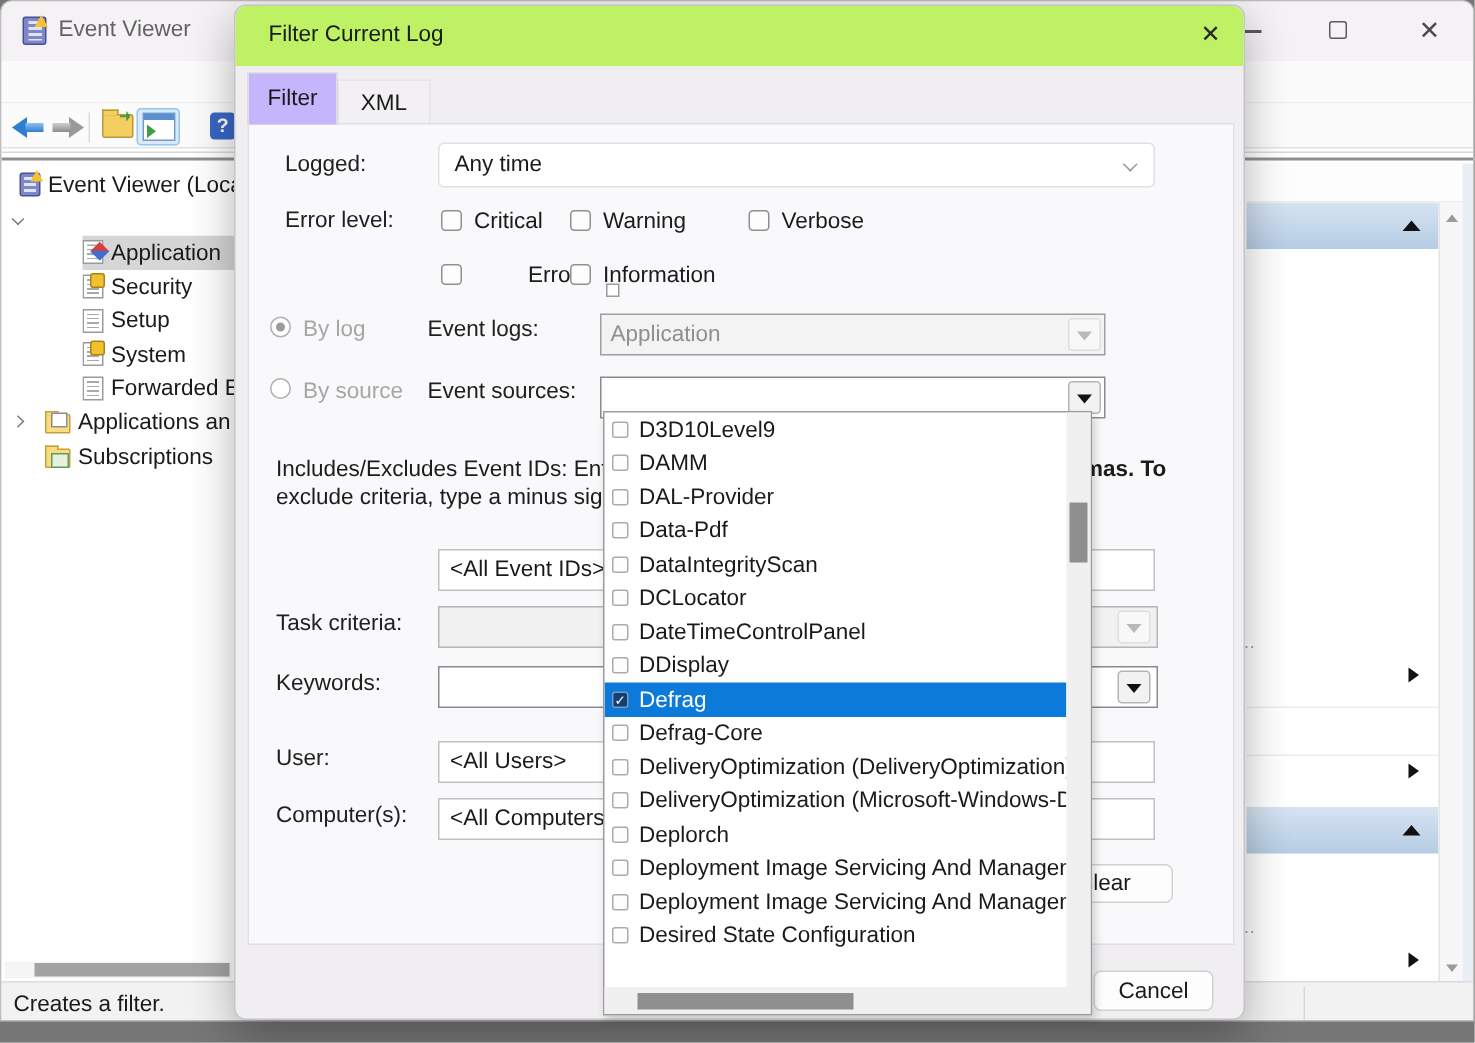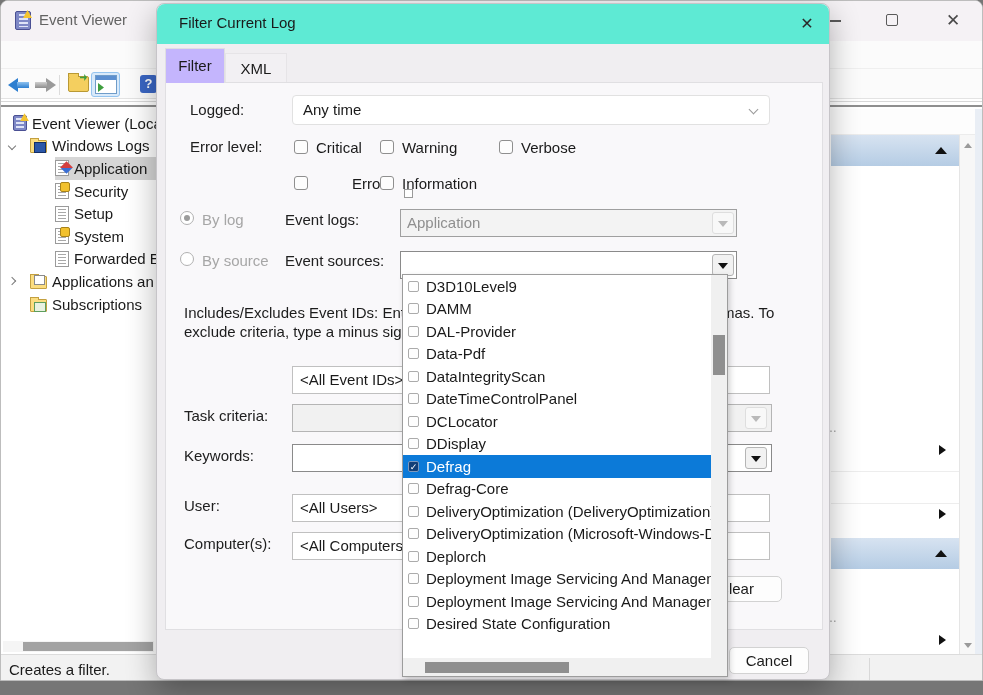--- a/index.html
+++ b/index.html
@@ -90,21 +90,21 @@
   .sb-down { position:absolute; left:4px; bottom:8px; width:0; height:0; border-left:4px solid transparent; border-right:4px solid transparent; border-top:5px solid #9a9a9a; }
   .ev-right-edge { position:absolute; left:974px; top:108px; width:9px; height:547px; background:#e9eef5; }
 
   .ev-statusbar { position:absolute; left:0; top:653px; width:983px; height:28px; background:#f2f2f2; border-top:1px solid #dcdcdc; }
   .status-text { position:absolute; left:8px; top:6px; }
   .status-div { position:absolute; left:868px; top:3px; width:1px; height:22px; background:#d8d8d8; }
 
   
   #dialog { position:absolute; left:156px; top:3px; width:674px; height:677px; background:#f0eef1;
             border-radius:8px; border:1px solid #c6c4c8; box-shadow:0 10px 30px rgba(0,0,0,.3); z-index:5; }
-  .dlg-titlebar { position:absolute; left:0; top:0; width:100%; height:40px; background:#5eead4; border-radius:8px 8px 0 0; }
+  .dlg-titlebar { position:absolute; left:0; top:0; width:100%; height:40px; background:#bef264; border-radius:8px 8px 0 0; }
   .dlg-title { position:absolute; left:22px; top:10px; color:#1a1a1a; }
   .dlg-close { position:absolute; right:10px; top:8px; width:24px; height:24px; text-align:center; line-height:24px; font-size:16px; color:#2a2a2a; }
   .tab { position:absolute; text-align:center; }
   .tab-filter { left:8px; top:44px; width:60px; height:35px; background:#c4b5fd; border:1px solid #e0dfe2; border-bottom:none; line-height:34px; z-index:2; }
   .tab-xml { left:68px; top:49px; width:62px; height:30px; background:#f2f0f3; border:1px solid #e6e4e7; border-bottom:none; line-height:29px; }
   .dlg-page { position:absolute; left:8px; top:78px; width:658px; height:548px; background:#f9f8fa; border:1px solid #e0dfe2; }
 
   .fld-label { position:absolute; color:#202020; white-space:nowrap; }
   .dis-label { color:#a6a6a6; }
   .combo-any { position:absolute; left:126px; top:12px; width:478px; height:30px; background:#fff; border:1px solid #e1e1e1; border-radius:4px; line-height:28px; padding-left:10px; }
@@ -182,24 +182,20 @@
 
             <span class="sel-wrap">
               <span class="ticon"></span>
               <span class="tlabel">Event Viewer (Local</span>
             </span>
           </div>
 
 
           <div class="trow icon-folder-logs chev-down" style="--ind: 1;">
             <span class="chev"></span>
-            <span class="sel-wrap">
-              <span class="ticon"></span>
-              <span class="tlabel">Windows Logs</span>
-            </span>
           </div>
 
           <div class="trow selected icon-log-app" style="--ind: 2;">
             <span class="chev"></span>
             <span class="sel-wrap">
               <span class="ticon"></span>
               <span class="tlabel">Application</span>
             </span>
           </div>
 
@@ -324,21 +320,21 @@
 
       <span class="radio" style="left:14px;top:169px;"></span>
       <span class="fld-label dis-label" style="left:36px;top:169px;">By source</span>
       <span class="fld-label" style="left:119px;top:169px;">Event sources:</span>
       <div class="combo-src"></div>
       <span class="dd-btn dd-en" style="left:546px;top:171px;">
           <span class="tri"></span>
         </span>
 
       <span class="inc-line" style="left:18px;top:221px;width:222px;">Includes/Excludes Event IDs: Ente</span>
-      <span class="inc-line" style="left:556px;top:221px;width:60px;">mas. To</span>
+      <span class="inc-line" style="left:556px;top:221px;width:60px;font-weight:bold;">mas. To</span>
       <span class="inc-line" style="left:18px;top:240px;width:222px;">exclude criteria, type a minus sig</span>
 
       <div class="txtbox" style="top:283px;">&lt;All Event IDs&gt;</div>
 
       <span class="fld-label" style="left:18px;top:324px;">Task criteria:</span>
       <div class="combo-task"></div>
       <span class="dd-btn dd-dis" style="left:579px;top:324px;">
           <span class="tri"></span>
         </span>
 
@@ -383,26 +379,26 @@
             <span class="slabel">Data-Pdf</span>
           </div>
 
           <div class="src-item">
             <span class="scb"></span>
             <span class="slabel">DataIntegrityScan</span>
           </div>
 
           <div class="src-item">
             <span class="scb"></span>
+            <span class="slabel">DCLocator</span>
+          </div>
+
+          <div class="src-item">
+            <span class="scb"></span>
             <span class="slabel">DateTimeControlPanel</span>
-          </div>
-
-          <div class="src-item">
-            <span class="scb"></span>
-            <span class="slabel">DCLocator</span>
           </div>
 
           <div class="src-item">
             <span class="scb"></span>
             <span class="slabel">DDisplay</span>
           </div>
 
           <div class="src-item checked selected">
             <span class="scb">✓</span>
             <span class="slabel">Defrag</span>

